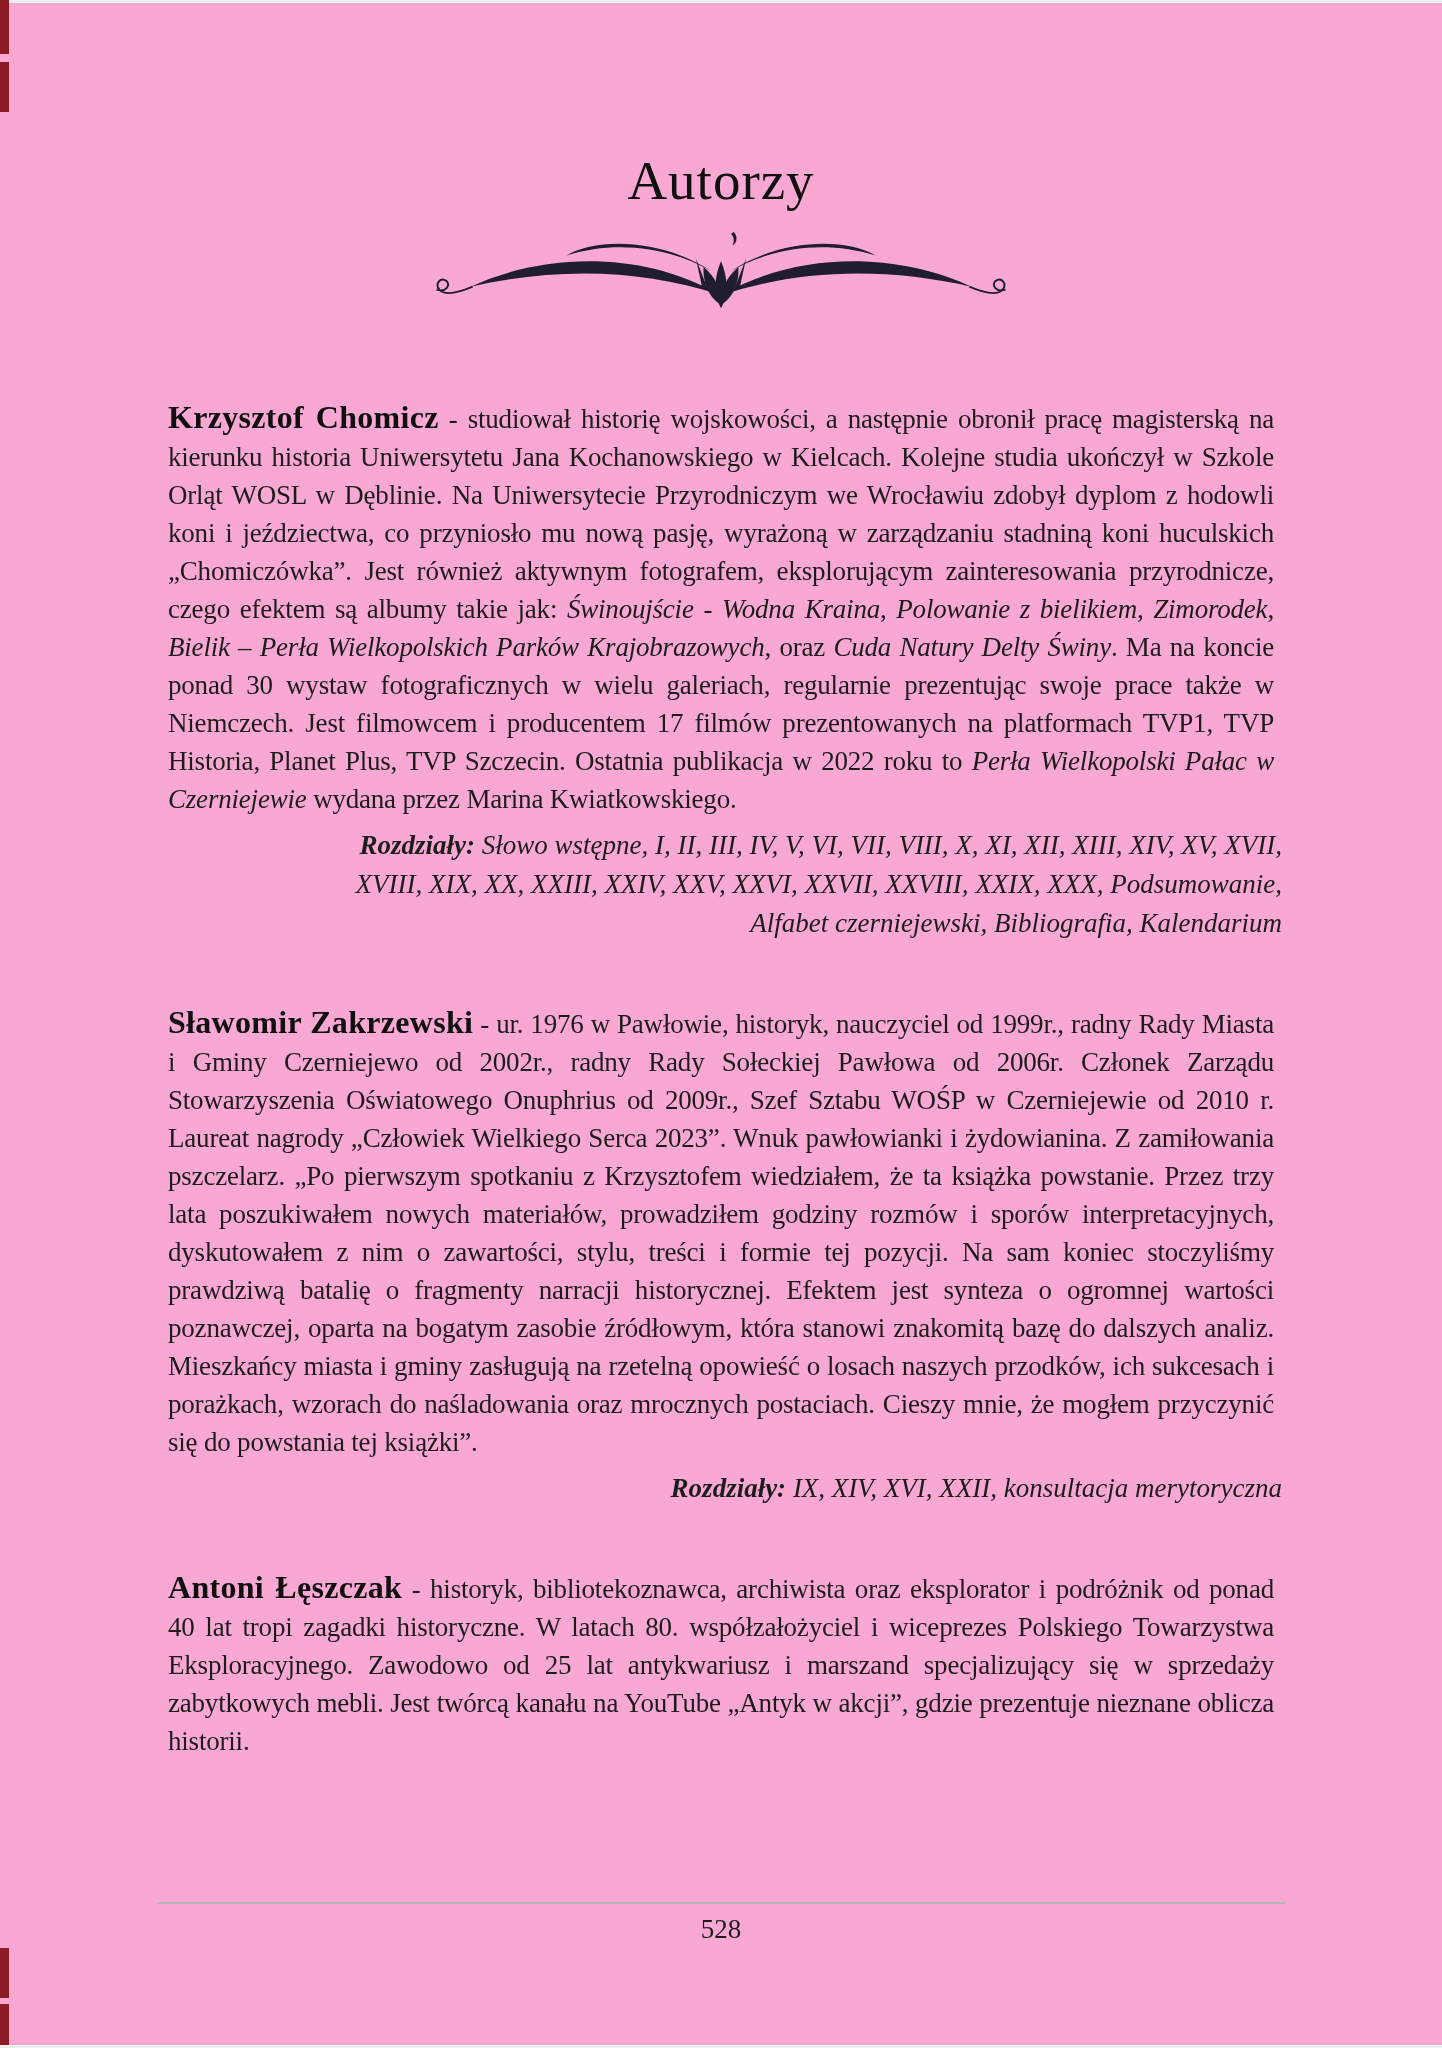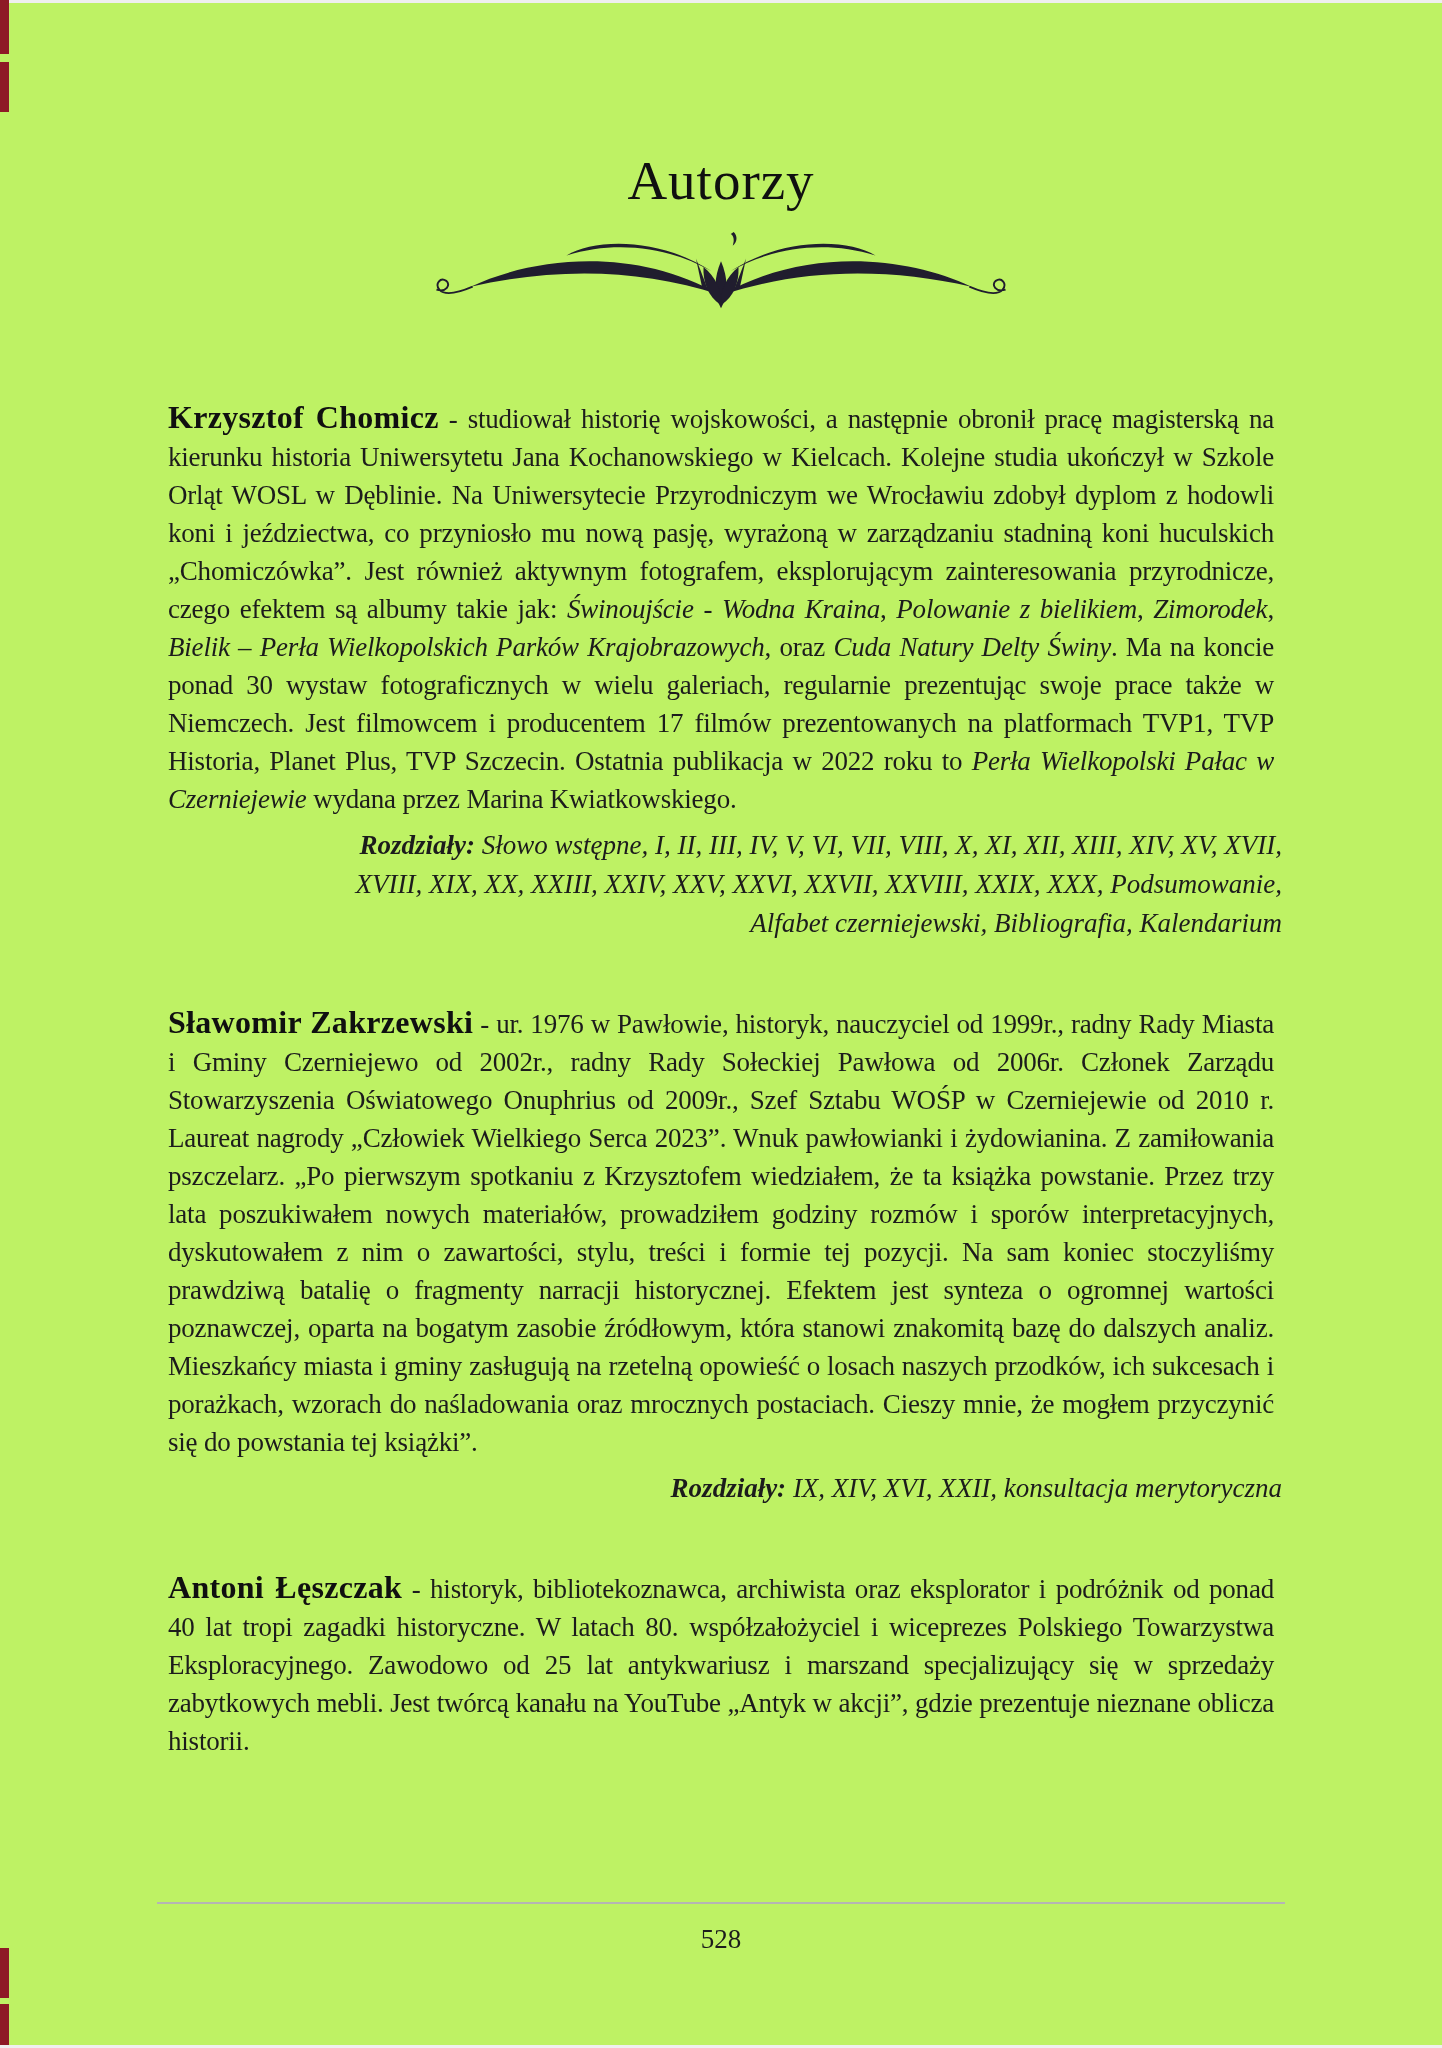--- a/index.html
+++ b/index.html
@@ -9,21 +9,21 @@
     --edge_mark:#8e1a26;
     --rule:#b5b5b5;
     --edge_shadow:#efefef;
   }
   html,body{margin:0;padding:0;}
   body{background:#ffffff;}
   .page{
     position:relative;
     width:1442px;
     height:2048px;
-    background:#bef264;
+    background:#f9a8d4;
     overflow:hidden;
     font-family:"Liberation Serif", serif;
     color:var(--ink);
   }
   
   .top-edge{position:absolute;top:0;left:0;right:0;height:3px;background:var(--edge_shadow);}
   .bottom-edge{position:absolute;bottom:0;left:0;right:0;height:3px;background:var(--edge_shadow);}
   .edge-mark{position:absolute;left:0;width:9px;background:var(--edge_mark);}
   .edge-mark.m1{top:0;height:54px;}
   .edge-mark.m2{top:62px;height:50px;}
@@ -70,21 +70,21 @@
     margin:8px 0 0 140px;
     font-size:27px;
     line-height:39px;
     font-style:italic;
     text-align:right;
   }
   .ch-label{font-weight:700;}
 
   .footer{position:absolute;left:157px;right:157px;top:1902px;text-align:center;}
   .footer-rule{height:0;border-top:2px solid var(--rule);margin:0;}
-  .page-number{display:inline-block;margin-top:20px;font-size:27px;color:var(--ink);}
+  .page-number{display:inline-block;margin-top:10px;font-size:27px;color:var(--ink);}
 </style>
 </head>
 <body>
 
 <div class="page">
 
   <div class="top-edge"></div>
   <div class="edge-mark m1"></div>
   <div class="edge-mark m2"></div>
   <div class="edge-mark m3"></div>

